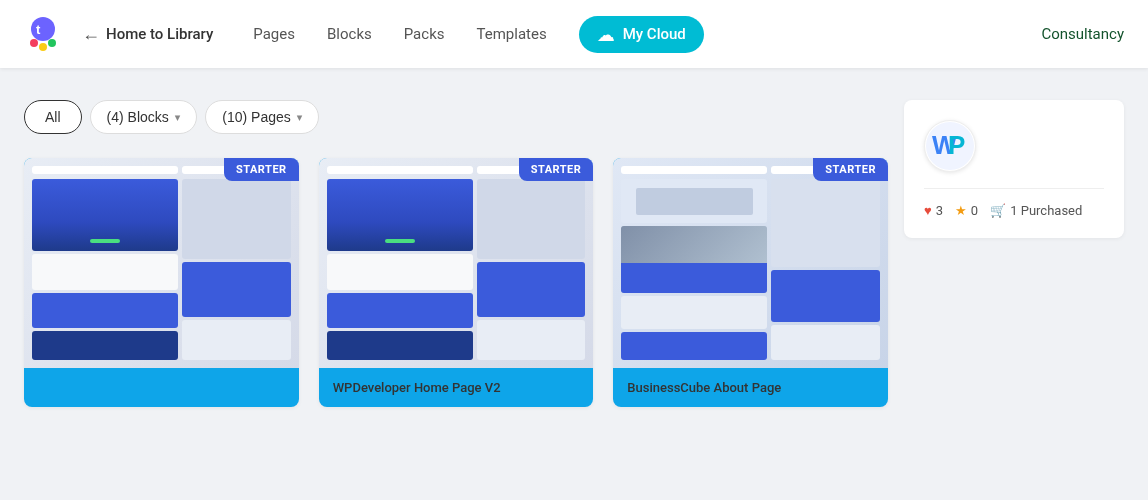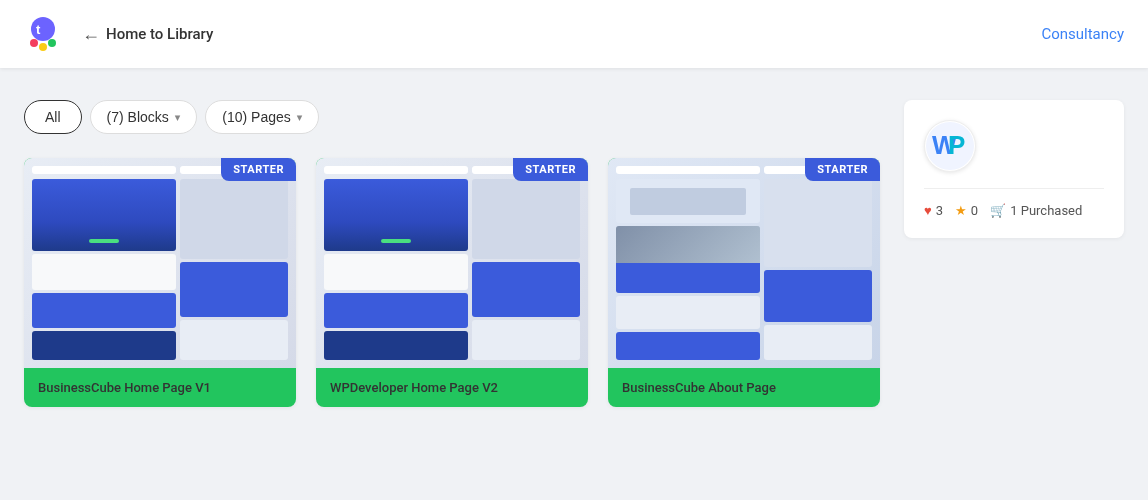--- a/index.html
+++ b/index.html
@@ -64,29 +64,29 @@
       font-size: 15px;
       font-weight: 500;
       cursor: pointer;
     }
     .cloud-icon {
       font-size: 18px;
     }
     .consultancy-label {
       margin-left: auto;
       font-size: 15px;
-      color: #3b82f6;
+      color: #14532d;
       font-weight: 400;
     }
 
     
     .main {
       padding: 32px 24px 24px;
       display: flex;
-      gap: 24px;
+      gap: 16px;
     }
     .content-area {
       flex: 1;
     }
 
     
     .filter-bar {
       display: flex;
       align-items: center;
       gap: 8px;
@@ -119,21 +119,21 @@
     }
     .filter-btn-dropdown .chevron { font-size: 11px; color: #888; }
 
     
     .grid {
       display: grid;
       grid-template-columns: repeat(3, 1fr);
       gap: 20px;
     }
     .card {
-      background: #22c55e;
+      background: #0ea5e9;
       border-radius: 8px;
       overflow: hidden;
       cursor: pointer;
       box-shadow: 0 1px 4px rgba(0,0,0,0.06);
     }
     .card-image {
       position: relative;
       height: 210px;
       background: #e8eaf0;
       overflow: hidden;
@@ -283,31 +283,42 @@
       <circle cx="19" cy="32" r="4" fill="#facc15"></circle>
       <circle cx="28" cy="28" r="4" fill="#22c55e"></circle>
     </svg>
   </div>
 
   <a class="back-link">
     <span class="back-arrow">←</span>
     <span>Home to Library</span>
   </a>
 
+  <nav class="nav">
+    <span class="nav-item">Pages</span>
+    <span class="nav-item">Blocks</span>
+    <span class="nav-item">Packs</span>
+    <span class="nav-item">Templates</span>
+
+    <div class="my-cloud-btn">
+      <span class="cloud-icon">☁</span>
+      <span>My Cloud</span>
+    </div>
+  </nav>
 
   <span class="consultancy-label">Consultancy</span>
 </header>
 
 <div class="main">
   <div class="content-area">
 
     <div class="filter-bar">
       <button class="filter-btn active">All</button>
       <button class="filter-btn-dropdown">
-        <span>(7)  Blocks</span>
+        <span>(4)  Blocks</span>
         <span class="chevron">▾</span>
       </button>
       <button class="filter-btn-dropdown">
         <span>(10)  Pages</span>
         <span class="chevron">▾</span>
       </button>
     </div>
 
     <div class="grid">
 
@@ -323,21 +334,20 @@
               <div class="thumb-section-dark"></div>
             </div>
             <div class="thumb-col" style="max-width:42%">
               <div class="thumb-nav"></div>
               <div style="background:#d0d8e8;border-radius:3px;flex:1;"></div>
               <div style="background:#3b5bdb;border-radius:3px;flex:0.7;"></div>
               <div style="background:#e8edf5;border-radius:3px;flex:0.5;"></div>
             </div>
           </div>
         </div>
-        <div class="card-label">BusinessCube Home Page V1</div>
       </div>
 
       <div class="card">
         <div class="card-image">
           <div class="starter-badge">STARTER</div>
           <div class="thumb-container">
             <div class="thumb-col">
               <div class="thumb-nav"></div>
               <div class="thumb-hero"></div>
               <div class="thumb-section"></div>

